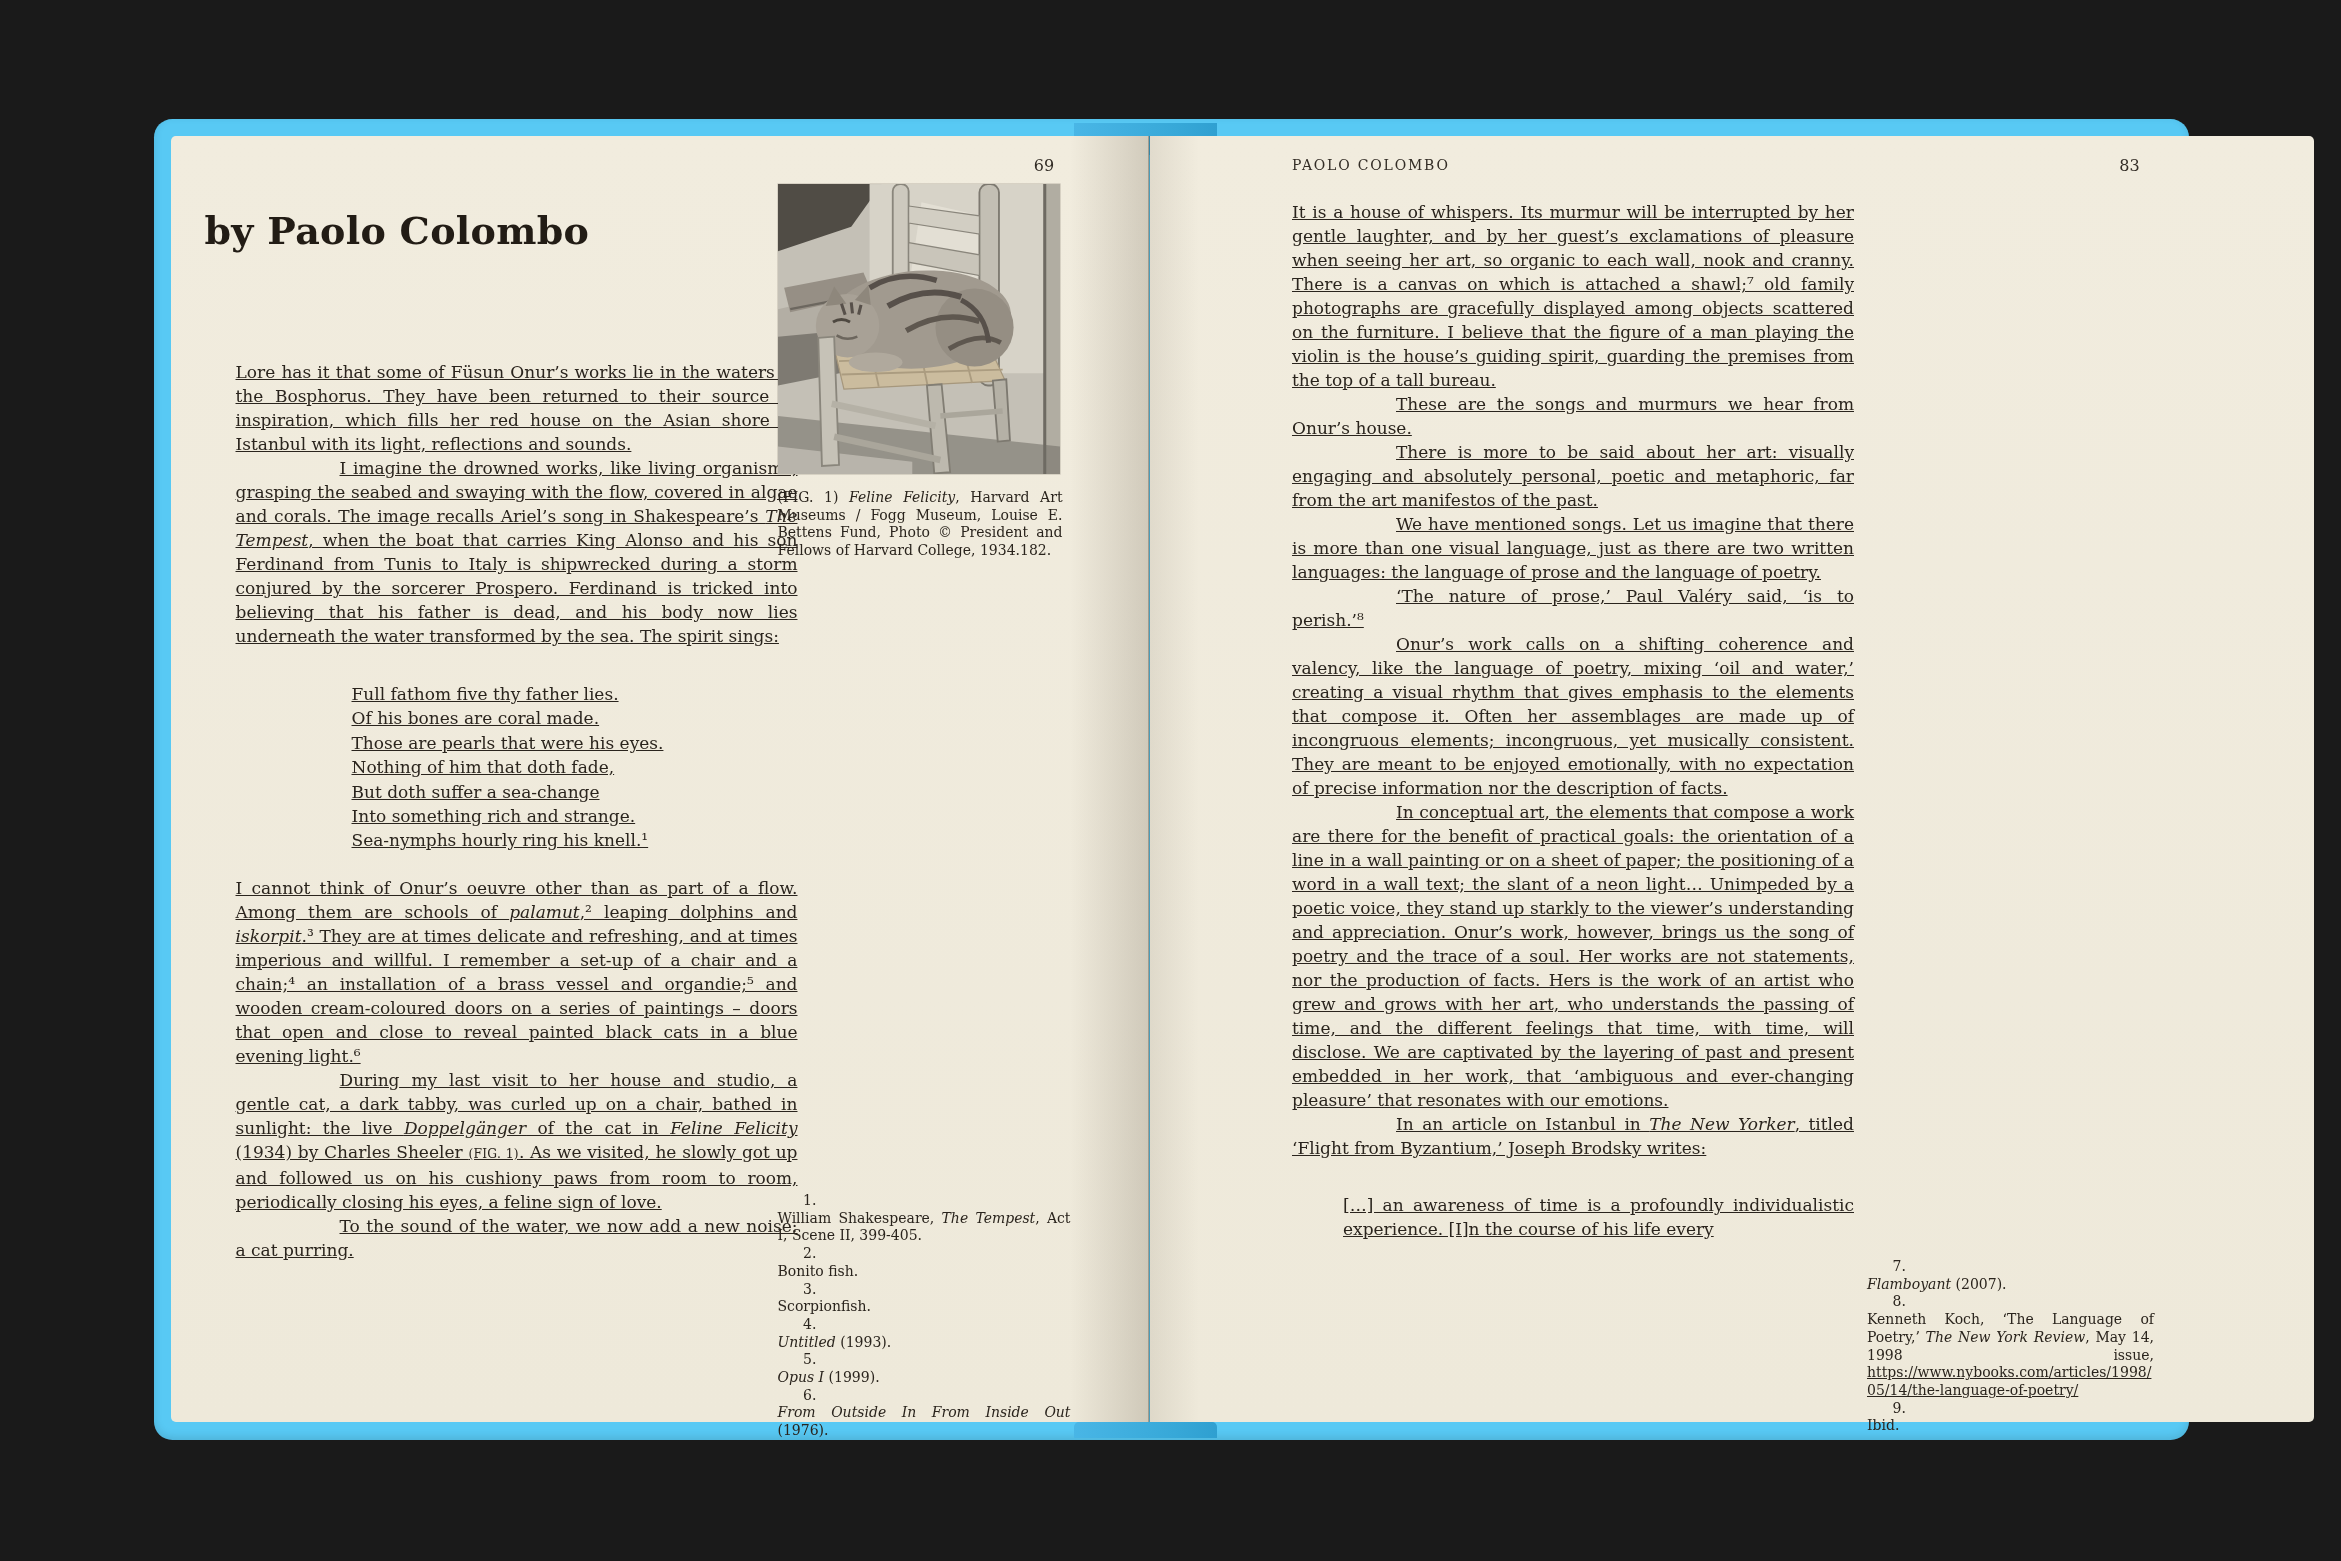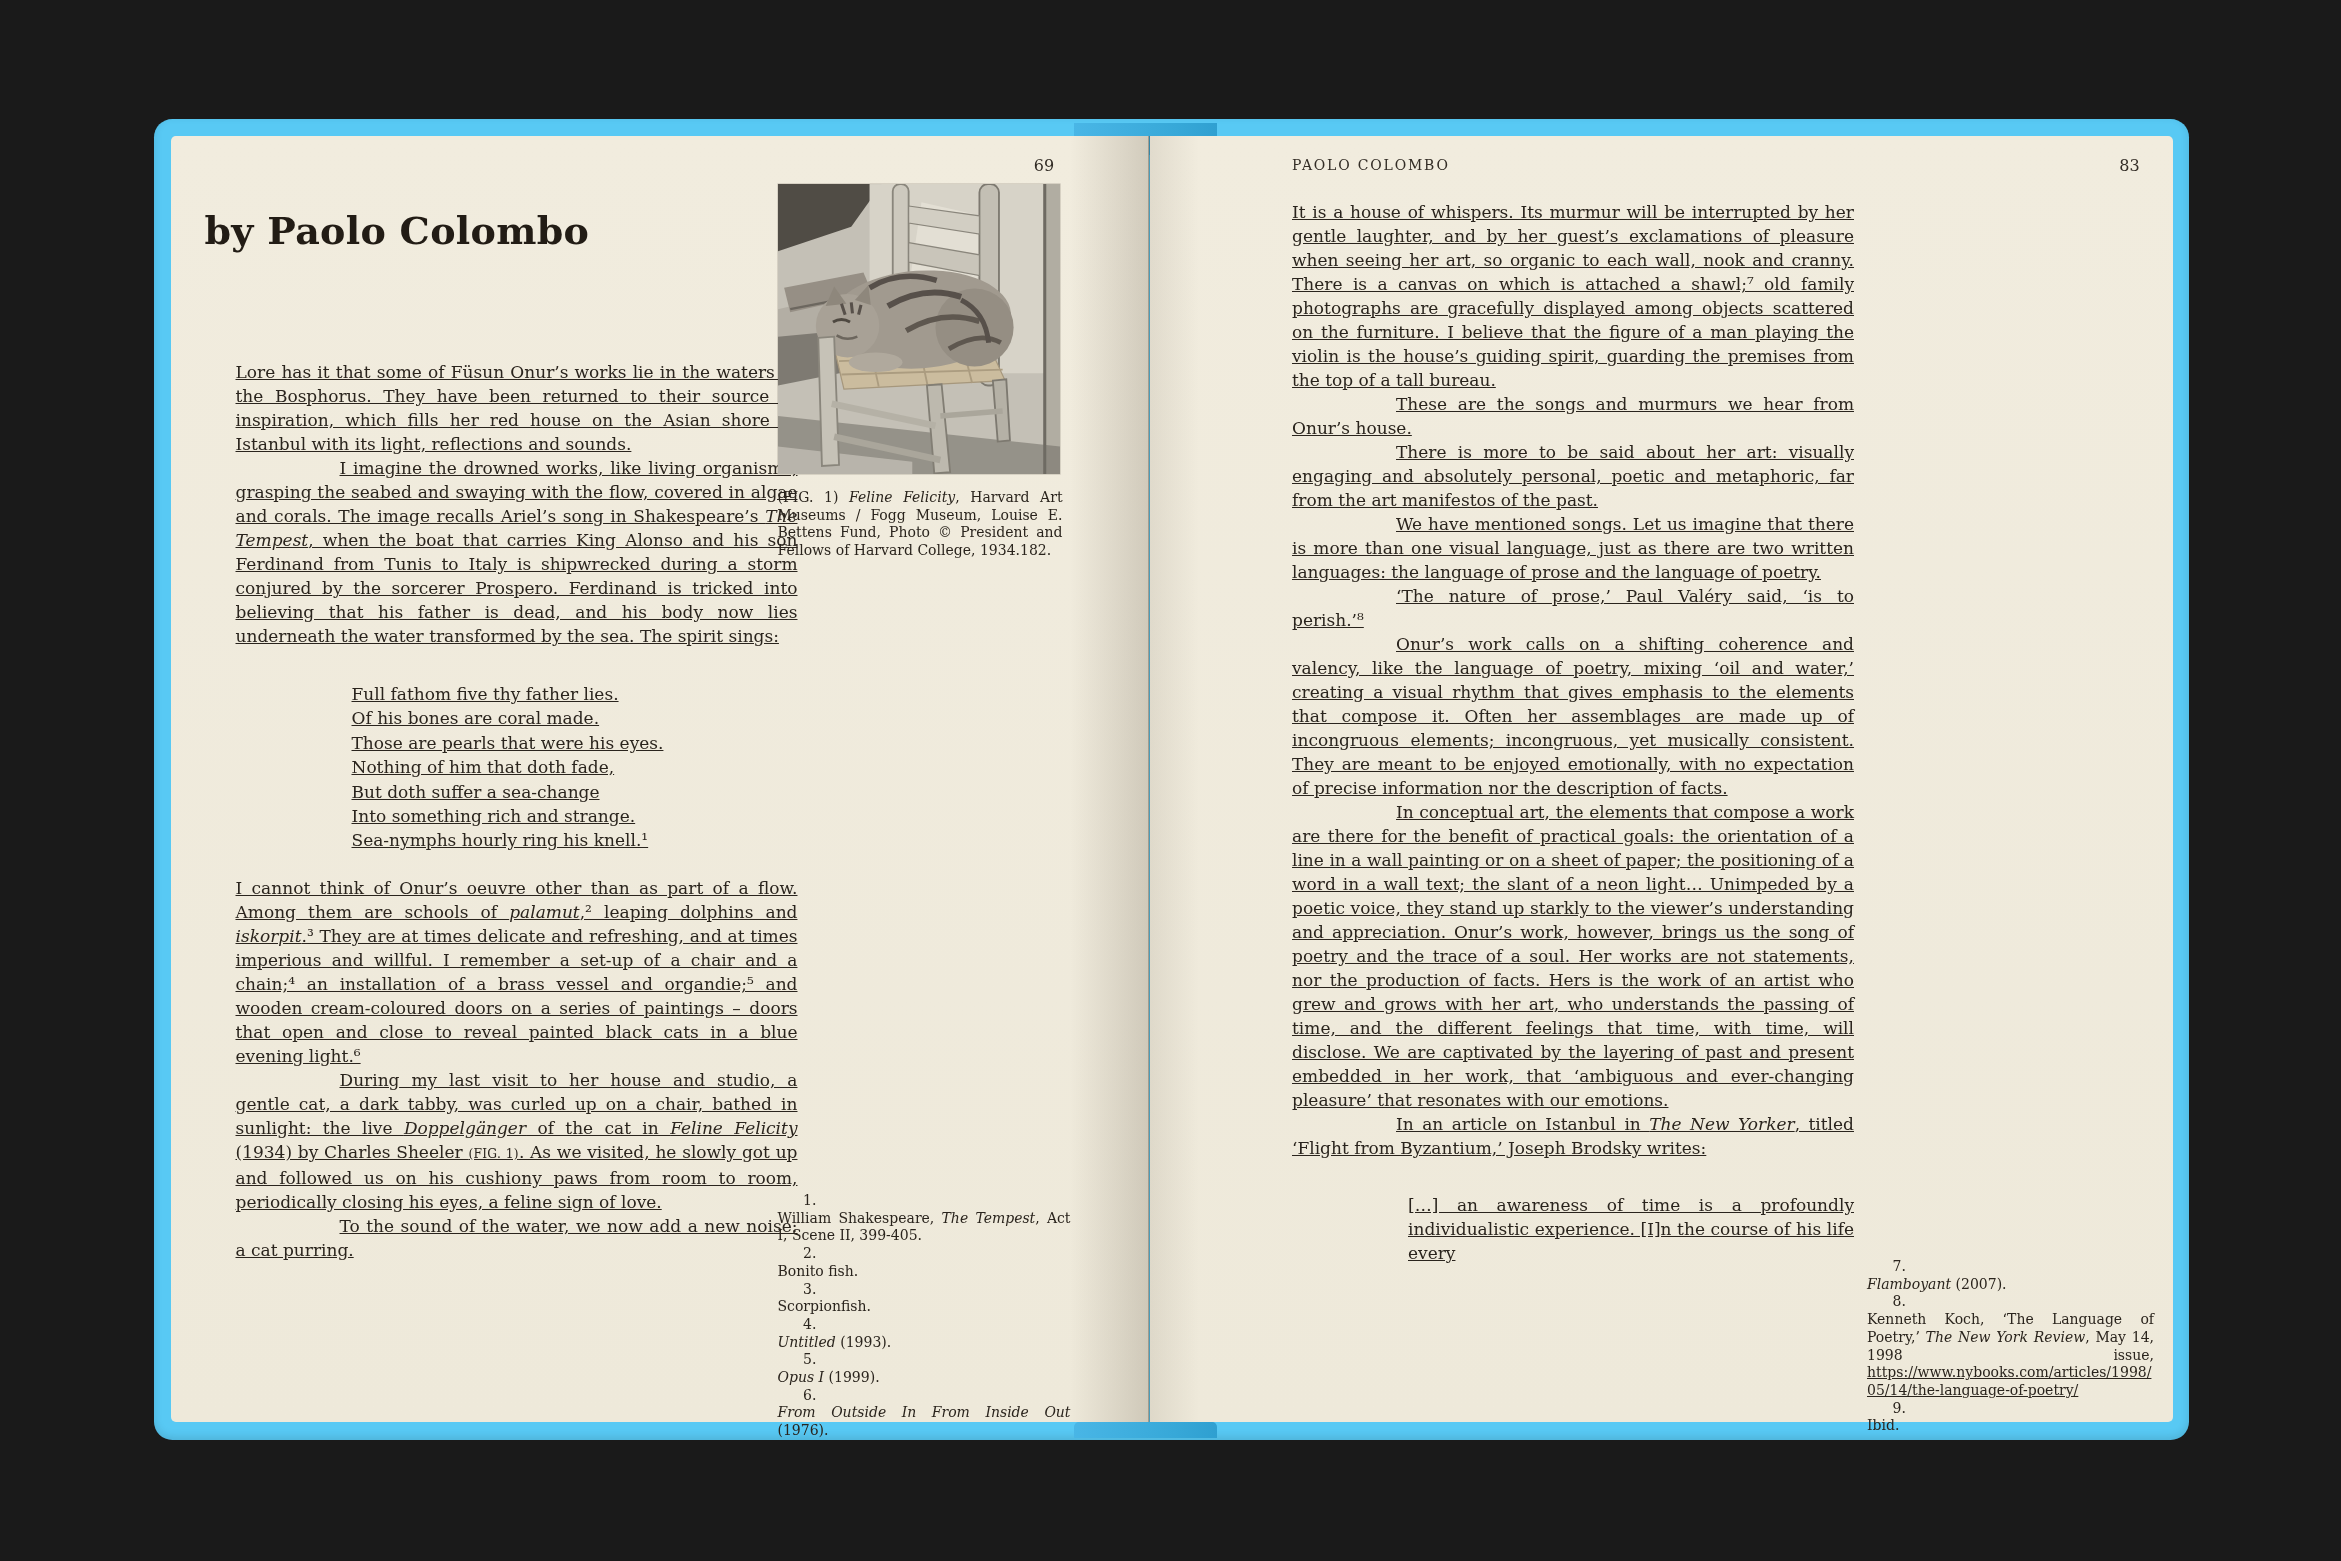--- a/index.html
+++ b/index.html
@@ -6,21 +6,21 @@
   .stage{position:relative;width:2342px;height:1561px;background:#1a1a1a;overflow:hidden;
          font-family:"DejaVu Serif","Liberation Serif",serif;color:#2a241d;}
   .book-cover{position:absolute;left:154px;top:119px;width:2035px;height:1321px;
               background:#58c9f4;border-radius:18.3px;
               box-shadow:inset 0 -3px 8.5px rgba(0,0,0,.12);}
   .tab{position:absolute;left:920px;width:143px;background:linear-gradient(100deg,#49b6e6,#37a8d8 70%,#2f9fd0);}
   .tab-top{top:3.7px;height:32px;border-radius:0 0 4.9px 4.9px;}
   .tab-bottom{bottom:2.4px;height:16px;border-radius:4.9px 4.9px 0 0;}
   .page{position:absolute;top:17px;height:1286px;background:linear-gradient(180deg,#f1ecde,#eee9da);}
   .page-left{left:16.5px;width:978px;border-radius:4.9px 0 0 4.9px;}
-  .page-right{left:996px;width:1023px;border-radius:0 4.9px 4.9px 0;}
+  .page-right{left:996px;width:1164px;border-radius:0 4.9px 4.9px 0;}
   .page-left::after{content:"";position:absolute;top:0;right:0;width:79px;height:100%;
       background:linear-gradient(to right,rgba(82,70,52,0),rgba(82,70,52,0.20));pointer-events:none;}
   .page-right::before{content:"";position:absolute;top:0;left:0;width:49px;height:100%;
       background:linear-gradient(to right,rgba(82,70,52,0.10),rgba(82,70,52,0));pointer-events:none;}
   .seam{position:absolute;left:994px;top:17px;width:2.4px;height:1286px;background:rgba(45,38,28,.28);}
 
   .pagenum{position:absolute;top:19.5px;width:85px;text-align:center;font-size:16px;color:#332d26;}
   .pagenum-left{left:831px;}
   .pagenum-right{left:937px;}
   .running-header{position:absolute;left:142px;top:21px;font-size:14px;letter-spacing:1.8px;color:#332d26;}
@@ -28,21 +28,21 @@
   .title{position:absolute;left:34px;top:17px;margin:0;font-weight:700;font-size:38px;line-height:52px;
          color:#221c15;letter-spacing:0.3px;}
   .title .t1{font-style:italic;}
 
   .body-col{position:absolute;width:562px;font-size:17px;line-height:24px;text-align:justify;text-decoration:underline;}
   .left-col{left:34px;top:224px;margin-left:31px;}
   .right-col{left:142px;top:64px;}
   .para{margin:0;}
   .ind{text-indent:104px;}
   .poem{margin:34px 0 23px 116px;line-height:24.4px;text-align:left;}
-  .quote{margin:33px 0 0 116px;text-align:justify;}
+  .quote{margin:33px 0 0 51px;text-align:justify;}
 
   .figure{position:absolute;left:607px;top:48px;width:282px;height:290px;background:#c4c0b6;
           box-shadow:0 0 0 0.6px rgba(70,62,50,.25);}
   .figure svg{display:block;width:100%;height:100%;}
   .caption{position:absolute;left:607px;top:353px;width:285px;font-size:14px;line-height:17.7px;text-align:justify;}
 
   .footnotes{position:absolute;font-size:14px;line-height:17.7px;text-align:justify;}
   .fn-left{left:607px;top:1056px;width:293px;}
   .fn-right{left:717px;top:1122px;width:287px;}
   .fn-num{text-indent:25.6px;}

